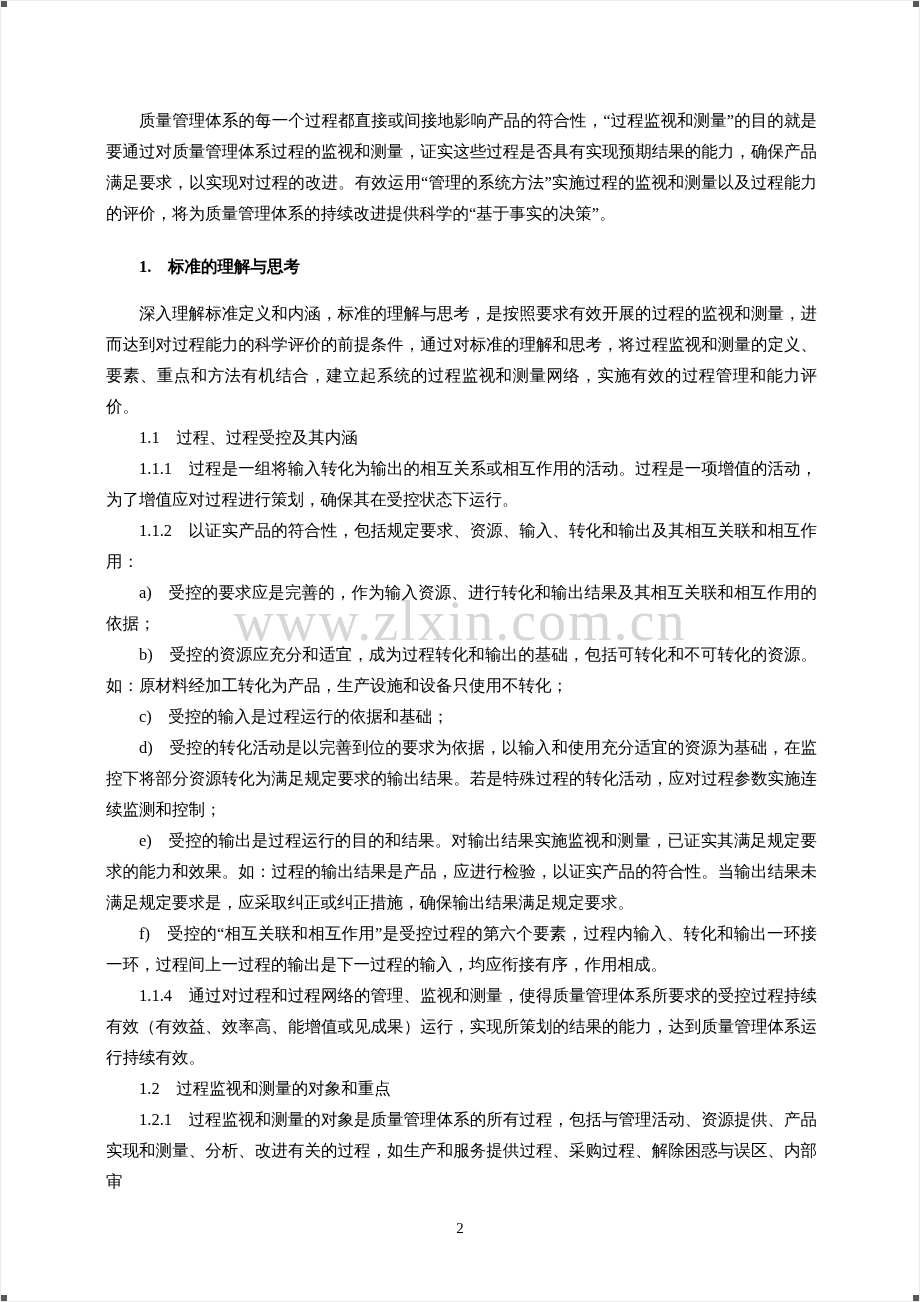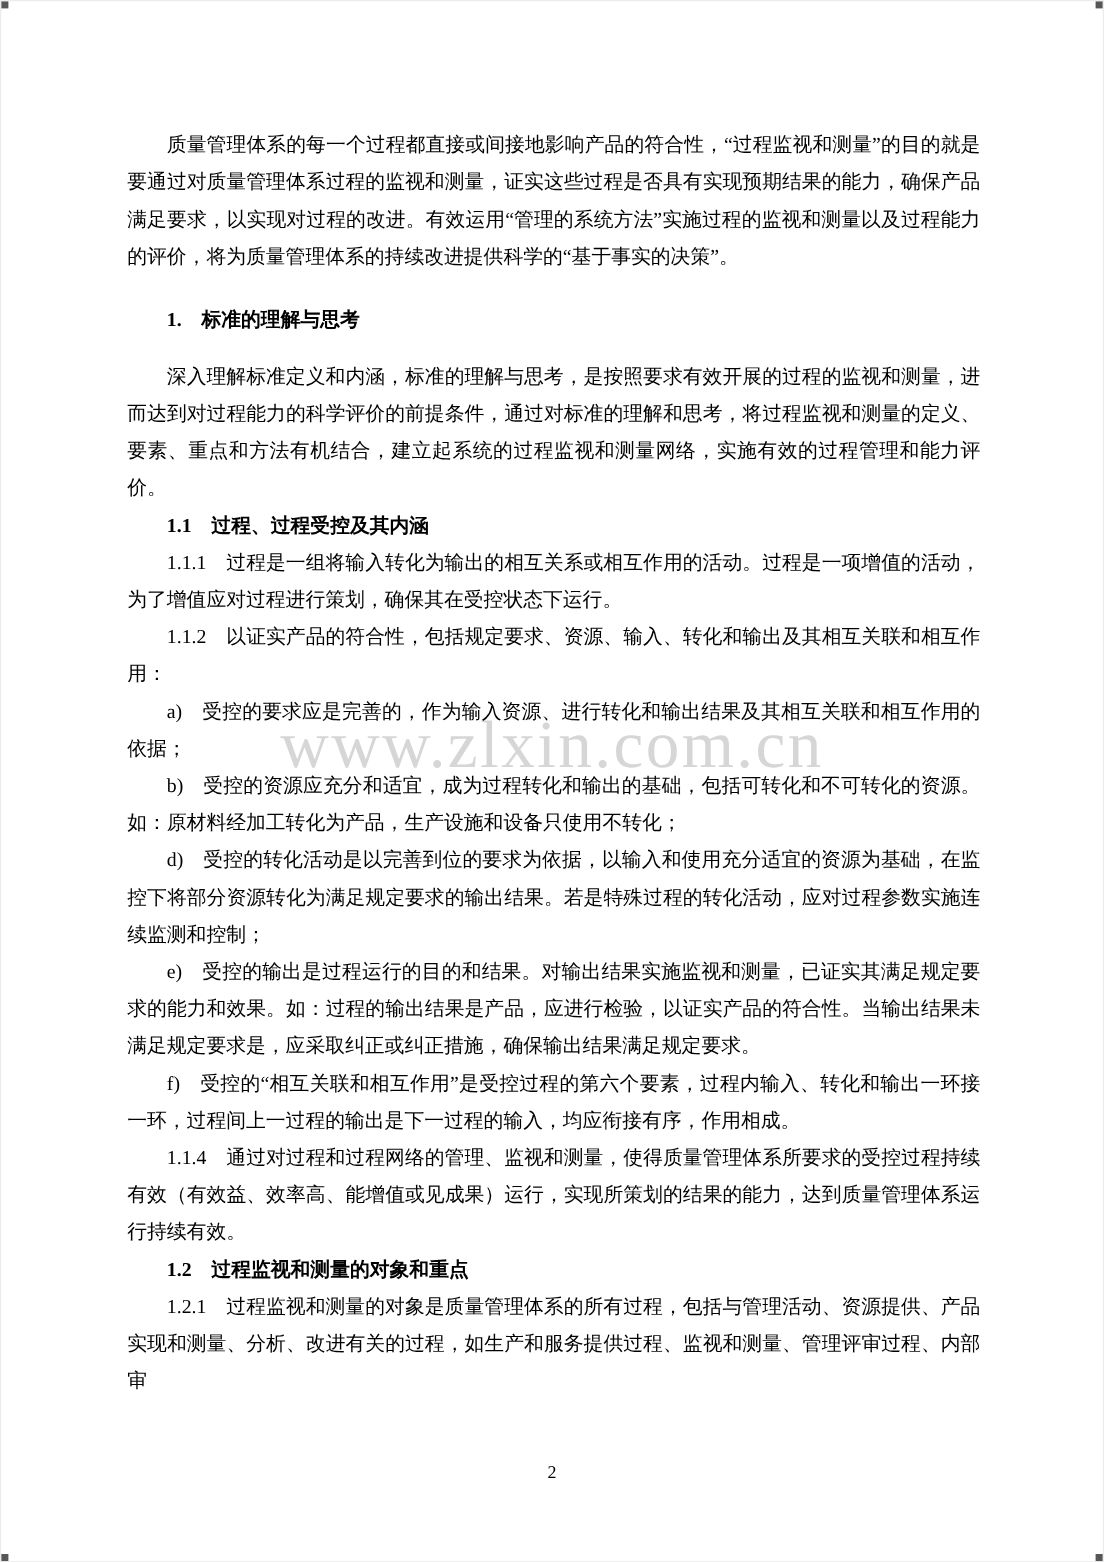--- a/index.html
+++ b/index.html
@@ -56,21 +56,21 @@
     text-align: justify;
     text-indent: 2em;
     word-break: break-all;
   }
   .content p.h1 {
     font-weight: bold;
     margin-top: 22px;
     margin-bottom: 16px;
   }
   .content p.h2 {
-    font-weight: bold;
+    font-weight: normal;
   }
 
   .page-number {
     position: absolute;
     bottom: 64px;
     left: 0;
     width: 100%;
     text-align: center;
     font-size: 15px;
     z-index: 2;
@@ -90,23 +90,24 @@
 
   <div class="content">
     <p>质量管理体系的每一个过程都直接或间接地影响产品的符合性，“过程监视和测量”的目的就是要通过对质量管理体系过程的监视和测量，证实这些过程是否具有实现预期结果的能力，确保产品满足要求，以实现对过程的改进。有效运用“管理的系统方法”实施过程的监视和测量以及过程能力的评价，将为质量管理体系的持续改进提供科学的“基于事实的决策”。</p>
     <p class="h1">1.　标准的理解与思考</p>
     <p>深入理解标准定义和内涵，标准的理解与思考，是按照要求有效开展的过程的监视和测量，进而达到对过程能力的科学评价的前提条件，通过对标准的理解和思考，将过程监视和测量的定义、要素、重点和方法有机结合，建立起系统的过程监视和测量网络，实施有效的过程管理和能力评价。</p>
     <p class="h2">1.1　过程、过程受控及其内涵</p>
     <p>1.1.1　过程是一组将输入转化为输出的相互关系或相互作用的活动。过程是一项增值的活动，为了增值应对过程进行策划，确保其在受控状态下运行。</p>
     <p>1.1.2　以证实产品的符合性，包括规定要求、资源、输入、转化和输出及其相互关联和相互作用：</p>
     <p>a)　受控的要求应是完善的，作为输入资源、进行转化和输出结果及其相互关联和相互作用的依据；</p>
     <p>b)　受控的资源应充分和适宜，成为过程转化和输出的基础，包括可转化和不可转化的资源。如：原材料经加工转化为产品，生产设施和设备只使用不转化；</p>
+    <p>c)　受控的输入是过程运行的依据和基础；</p>
     <p>d)　受控的转化活动是以完善到位的要求为依据，以输入和使用充分适宜的资源为基础，在监控下将部分资源转化为满足规定要求的输出结果。若是特殊过程的转化活动，应对过程参数实施连续监测和控制；</p>
     <p>e)　受控的输出是过程运行的目的和结果。对输出结果实施监视和测量，已证实其满足规定要求的能力和效果。如：过程的输出结果是产品，应进行检验，以证实产品的符合性。当输出结果未满足规定要求是，应采取纠正或纠正措施，确保输出结果满足规定要求。</p>
     <p>f)　受控的“相互关联和相互作用”是受控过程的第六个要素，过程内输入、转化和输出一环接一环，过程间上一过程的输出是下一过程的输入，均应衔接有序，作用相成。</p>
     <p>1.1.4　通过对过程和过程网络的管理、监视和测量，使得质量管理体系所要求的受控过程持续有效（有效益、效率高、能增值或见成果）运行，实现所策划的结果的能力，达到质量管理体系运行持续有效。</p>
     <p class="h2">1.2　过程监视和测量的对象和重点</p>
-    <p>1.2.1　过程监视和测量的对象是质量管理体系的所有过程，包括与管理活动、资源提供、产品实现和测量、分析、改进有关的过程，如生产和服务提供过程、监视和测量、管理评审过程、内部审</p>
+    <p>1.2.1　过程监视和测量的对象是质量管理体系的所有过程，包括与管理活动、资源提供、产品实现和测量、分析、改进有关的过程，如生产和服务提供过程、采购过程、解除困惑与误区、内部审</p>
   </div>
 
   <div class="page-number">2</div>
 
 </div>
 
 </body></html>

